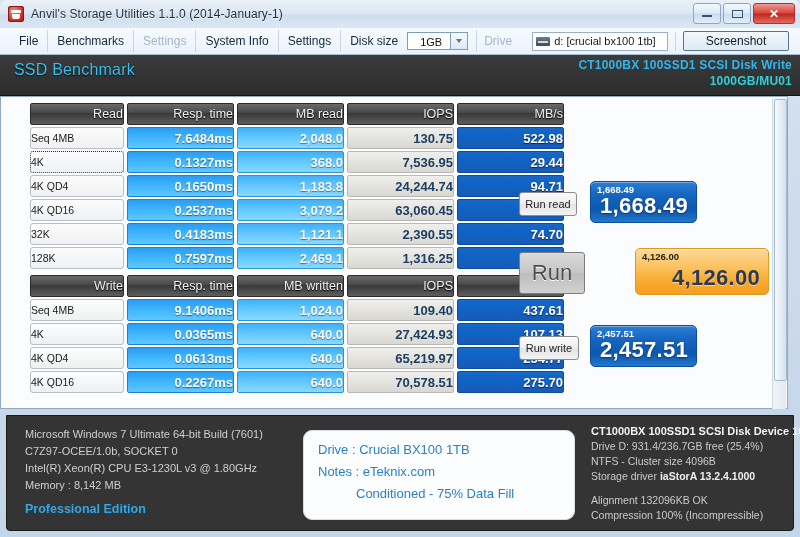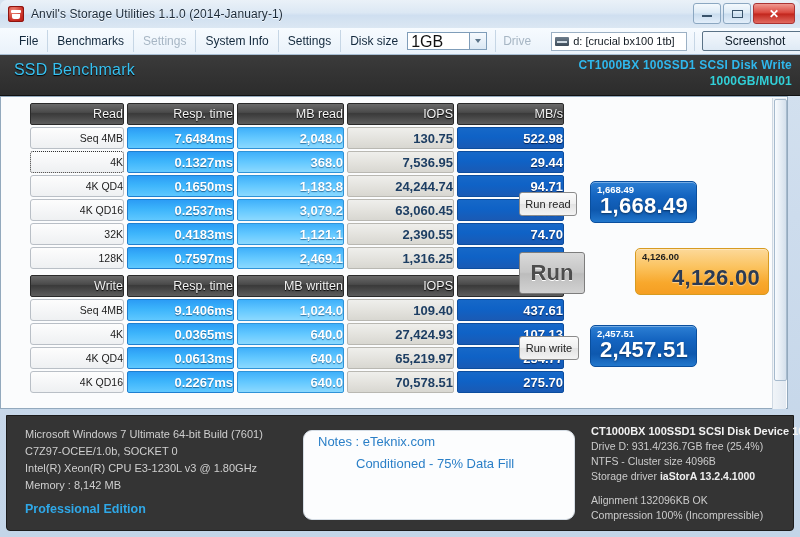--- a/index.html
+++ b/index.html
@@ -64,22 +64,22 @@
   .mi{
     font-size:12px;color:#13293d;padding:3px 9px;white-space:nowrap;
     border-right:1px solid #c6d6e5;line-height:16px;
   }
   .mi.dis{color:#a7b6c4;}
   .mi.plain{border-right:none;}
   .tsbox{
     display:flex;align-items:center;border-right:1px solid #c6d6e5;padding-right:8px;
   }
   .inputbox{
-    width:63px;height:18px;border:1px solid #7f9db9;background:#fff;
-    font-size:16px;color:#111;padding:0 3px;line-height:18px;box-sizing:border-box;
+    width:44px;height:18px;border:1px solid #7f9db9;background:#fff;
+    font-size:11px;color:#111;padding:0 12px;line-height:18px;box-sizing:border-box;
     display:inline-block;
   }
   .ddbtn{
     width:17px;height:18px;border:1px solid #7f9db9;border-left:none;
     background:linear-gradient(180deg,#f6fafe,#dbe8f4);
     display:flex;align-items:center;justify-content:center;box-sizing:border-box;
   }
   .ddbtn .car{border-left:3px solid transparent;border-right:3px solid transparent;border-top:4px solid #5b7489;}
   .drvbox{display:flex;align-items:center;gap:20px;padding:0 7px;border-right:1px solid #c6d6e5;}
   .drv-label{font-size:12px;color:#a7b6c4;}
@@ -128,21 +128,21 @@
   .tbl td{height:20px;padding:0;}
   .th{
     background:linear-gradient(180deg,#6a6a6a 0%,#4a4a4a 42%,#3a3a3a 48%,#5d5d5d 100%);
     color:#f2f2f2;font-size:12.5px;text-align:right;padding-right:7px;
     border:1px solid #2a2a2a;border-radius:2px;
     text-shadow:0 1px 1px #000;white-space:nowrap;
   }
   .rowlbl{
     background:linear-gradient(180deg,#fdfdfd,#eef0f2);
     border:1px solid #b9bfc6;border-radius:3px;
-    color:#1b1b1b;font-size:10.5px;text-align:right;white-space:nowrap;
+    color:#1b1b1b;font-size:10.5px;text-align:left;white-space:nowrap;
   }
   .rowlbl.sel{border:1px dotted #333;}
   .c-resp{
     background:linear-gradient(180deg,#2b9cf5 0%,#3cb4fb 45%,#5fc8ff 100%);
     color:#fff;font-size:13px;font-weight:bold;text-align:right;padding-right:7px;
     border:1px solid #1f7fd0;border-radius:2px;text-shadow:0 1px 1px rgba(0,60,110,.7);
     white-space:nowrap;
   }
   .c-mb{
     background:linear-gradient(180deg,#3fb0fa 0%,#63c8ff 50%,#8bd9ff 100%);
@@ -166,21 +166,21 @@
   .w-iops{width:105px;} .w-mbs{width:105px;}
   
   .btn{
     position:absolute;border:1px solid #8b8b8b;border-radius:3px;
     background:linear-gradient(180deg,#fbfbfb 0%,#efefef 48%,#e3e3e3 52%,#f3f3f3 100%);
     color:#222;display:flex;align-items:center;justify-content:center;
     font-size:11px;white-space:nowrap;
   }
   .btn.big{
     background:linear-gradient(180deg,#dadada 0%,#c6c6c6 48%,#bcbcbc 52%,#d2d2d2 100%);
-    border:1px solid #7d7d7d;font-size:22px;font-weight:bold;color:#4d4d4d;
+    border:1px solid #7d7d7d;font-size:22px;font-weight:normal;color:#4d4d4d;
     text-shadow:0 1px 0 #fff;
   }
   .score{
     position:absolute;border-radius:5px;border:1px solid #0a4f9e;
     background:linear-gradient(180deg,#2c7fd4 0%,#1464c0 35%,#0e58ae 70%,#2277cc 100%);
     box-shadow:inset 0 1px 0 rgba(255,255,255,.35);
   }
   .score.gold{
     border:1px solid #d79b21;
     background:linear-gradient(180deg,#fcd99a 0%,#fbc35f 40%,#f8a82c 75%,#f59e22 100%);
@@ -391,20 +391,21 @@
   <div class="infobar">
     <div class="sysinfo">
       <div>Microsoft Windows 7 Ultimate  64-bit Build (7601)</div>
       <div>C7Z97-OCEE/1.0b, SOCKET 0</div>
       <div>Intel(R) Xeon(R) CPU E3-1230L v3 @ 1.80GHz</div>
       <div>Memory : 8,142 MB</div>
       <div class="pro">Professional Edition</div>
     </div>
 
     <div class="notecard">
+      <div style="padding-top:8px">Drive : Crucial BX100 1TB</div>
       <div>Notes : eTeknix.com</div>
       <div class="indent">Conditioned - 75% Data Fill</div>
     </div>
 
     <div class="drvinfo">
       <div class="hd">CT1000BX 100SSD1 SCSI Disk Device 1000GB</div>
       <div>Drive D: 931.4/236.7GB free (25.4%)</div>
       <div>NTFS - Cluster size 4096B</div>
       <div>
         <span>Storage driver</span>

